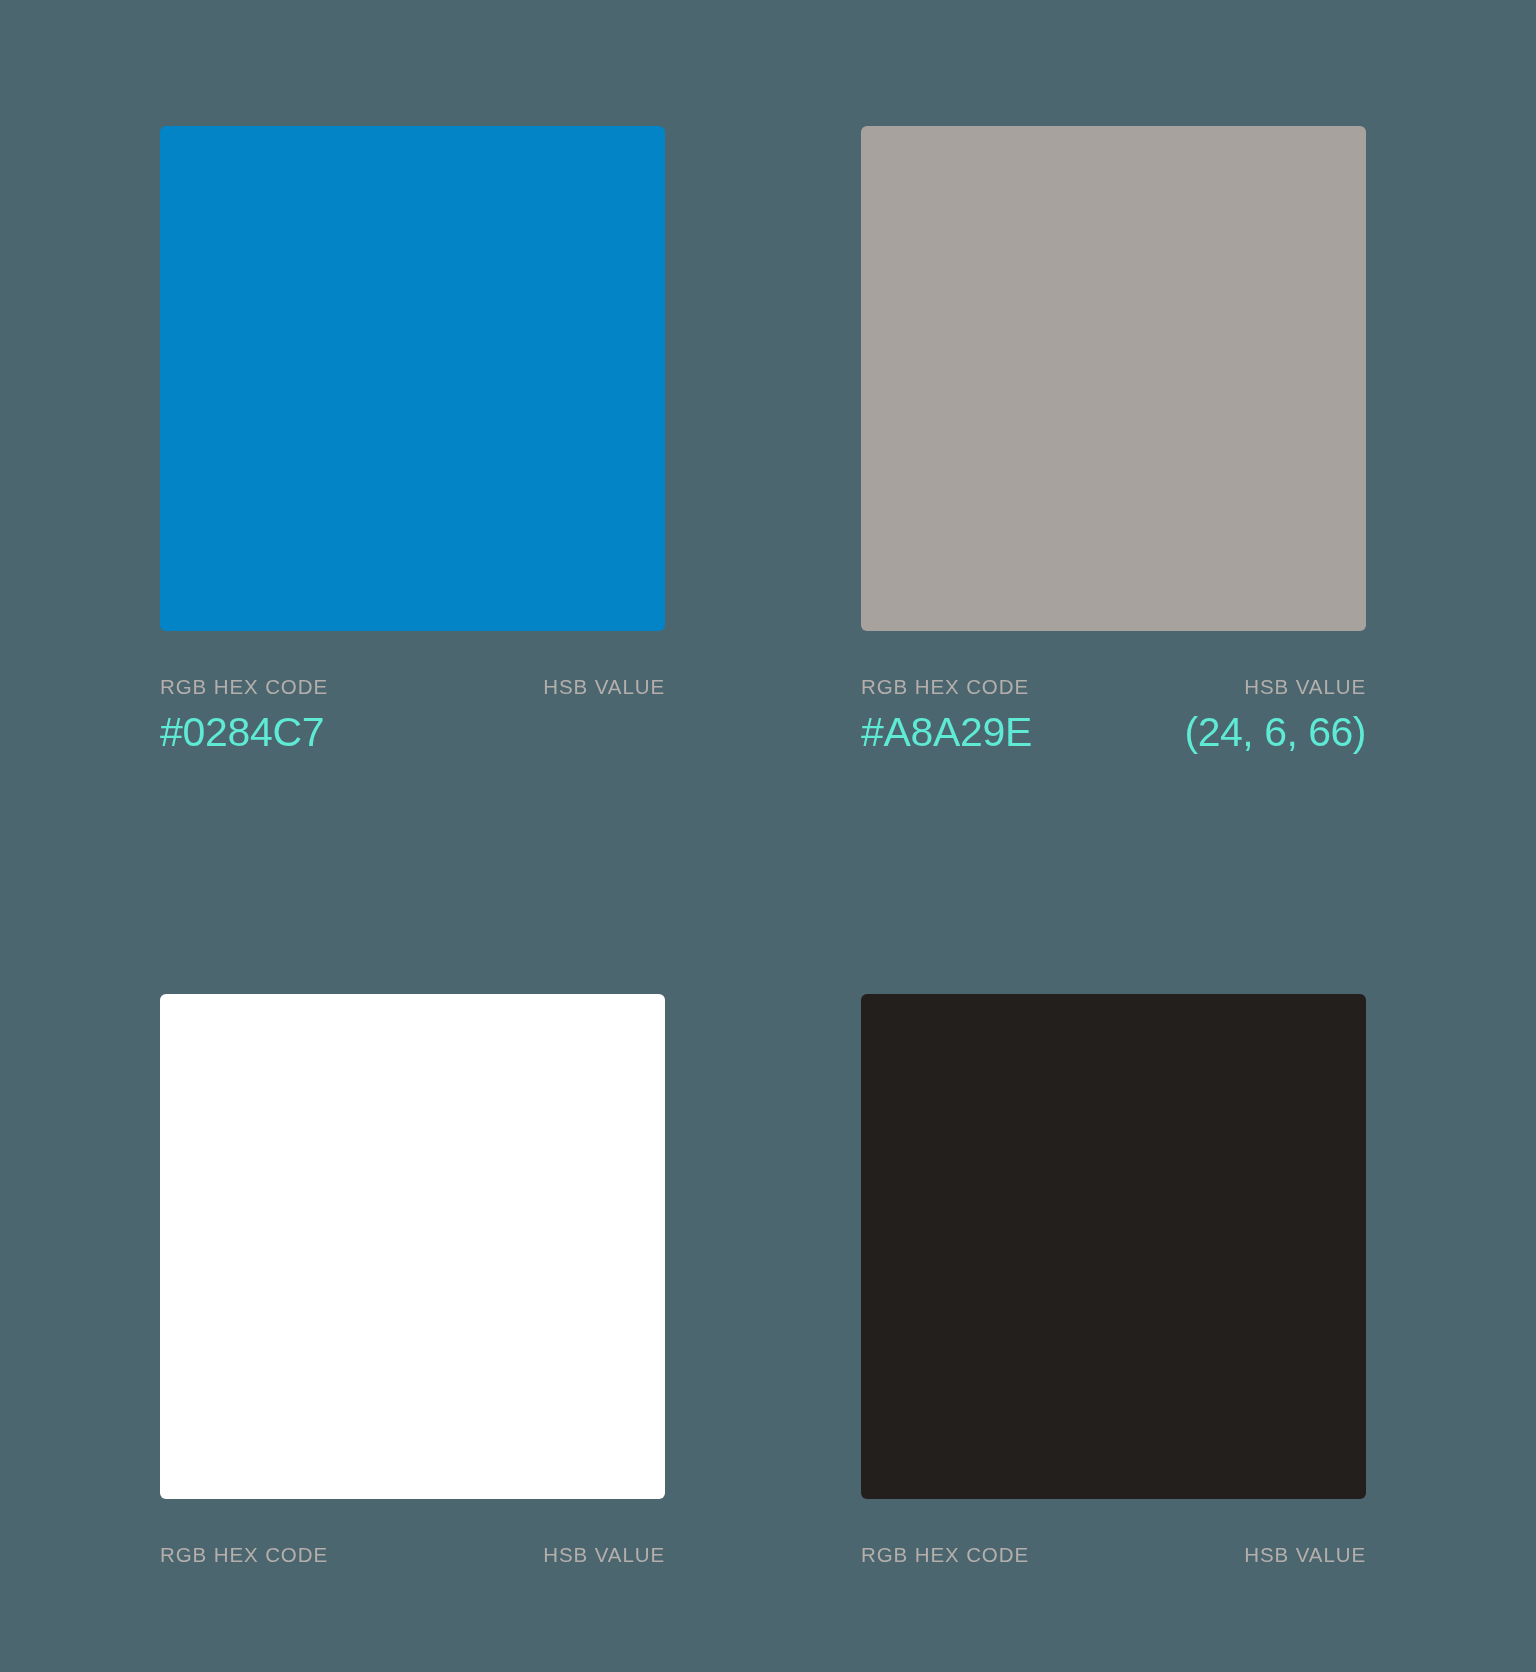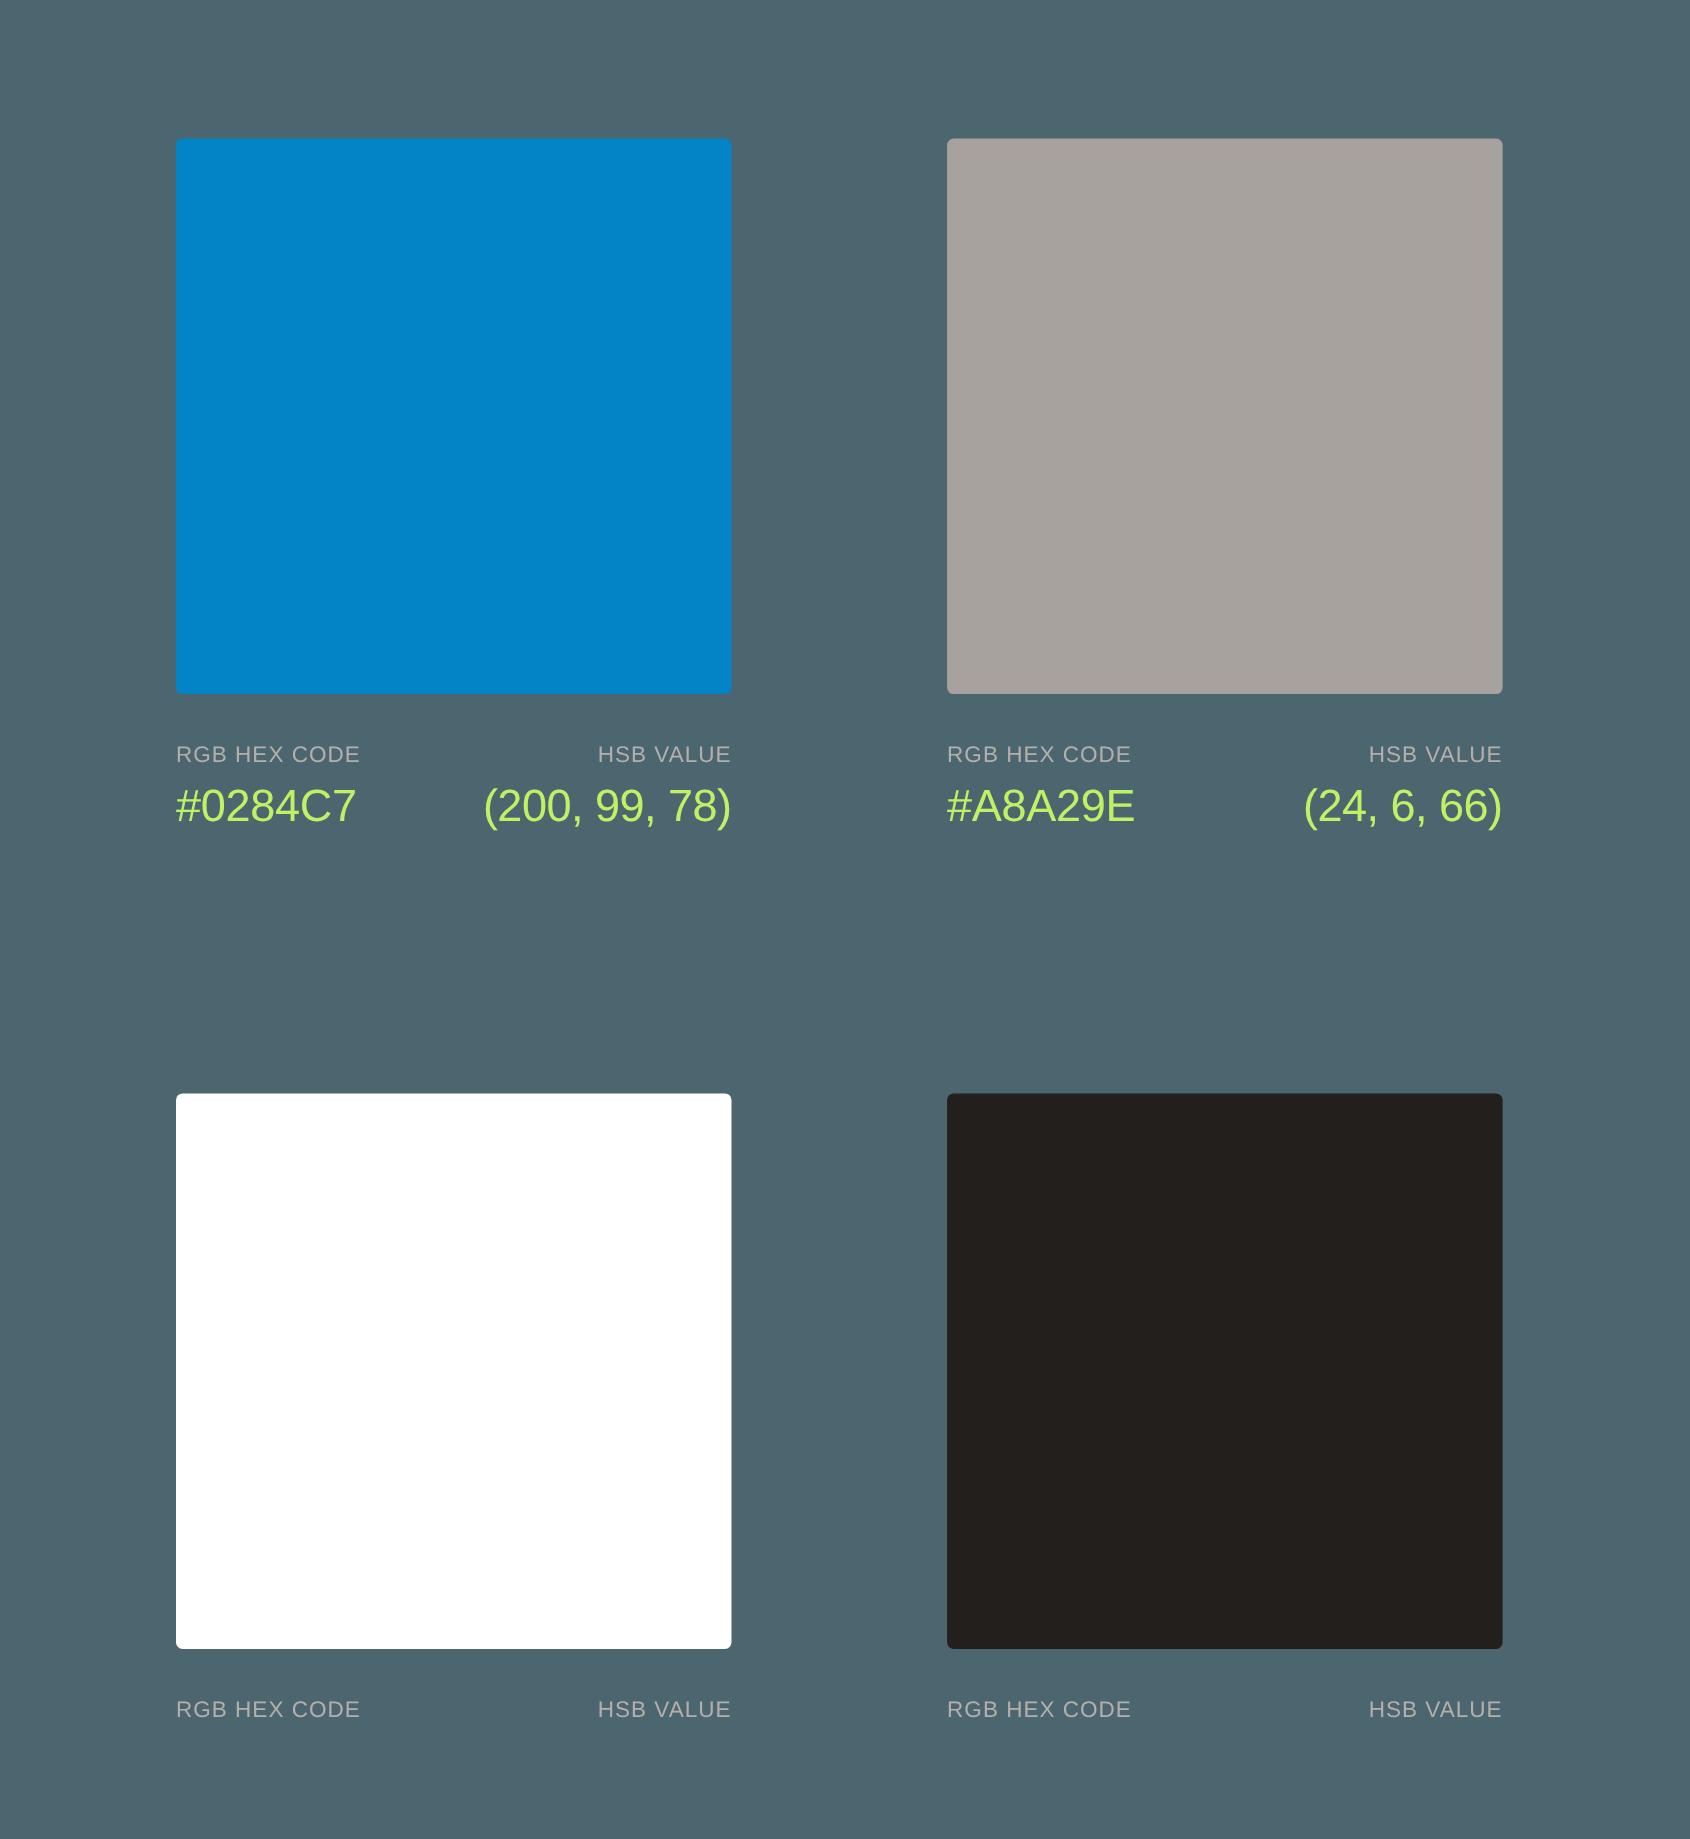--- a/index.html
+++ b/index.html
@@ -52,21 +52,21 @@
   }
   .label {
     font-size: 20.5px;
     letter-spacing: 0.9px;
     color: #b4afab;
     font-weight: 400;
     white-space: nowrap;
   }
   .value {
     font-size: 41px;
-    color: #bef264;
+    color: #5eead4;
     font-weight: 400;
     letter-spacing: -0.3px;
     white-space: nowrap;
   }
   .value.hsb {
     letter-spacing: -0.5px;
   }
 </style>
 </head>
 <body>
@@ -75,21 +75,20 @@
 
   <div class="swatch-card">
     <div class="swatch" style="background:#0284C7"></div>
     <div class="meta">
       <div class="meta-labels">
         <span class="label">RGB HEX CODE</span>
         <span class="label">HSB VALUE</span>
       </div>
       <div class="meta-values">
         <span class="value">#0284C7</span>
-        <span class="value hsb">(200, 99, 78)</span>
       </div>
     </div>
   </div>
 
   <div class="swatch-card">
     <div class="swatch" style="background:#A8A29E"></div>
     <div class="meta">
       <div class="meta-labels">
         <span class="label">RGB HEX CODE</span>
         <span class="label">HSB VALUE</span>

